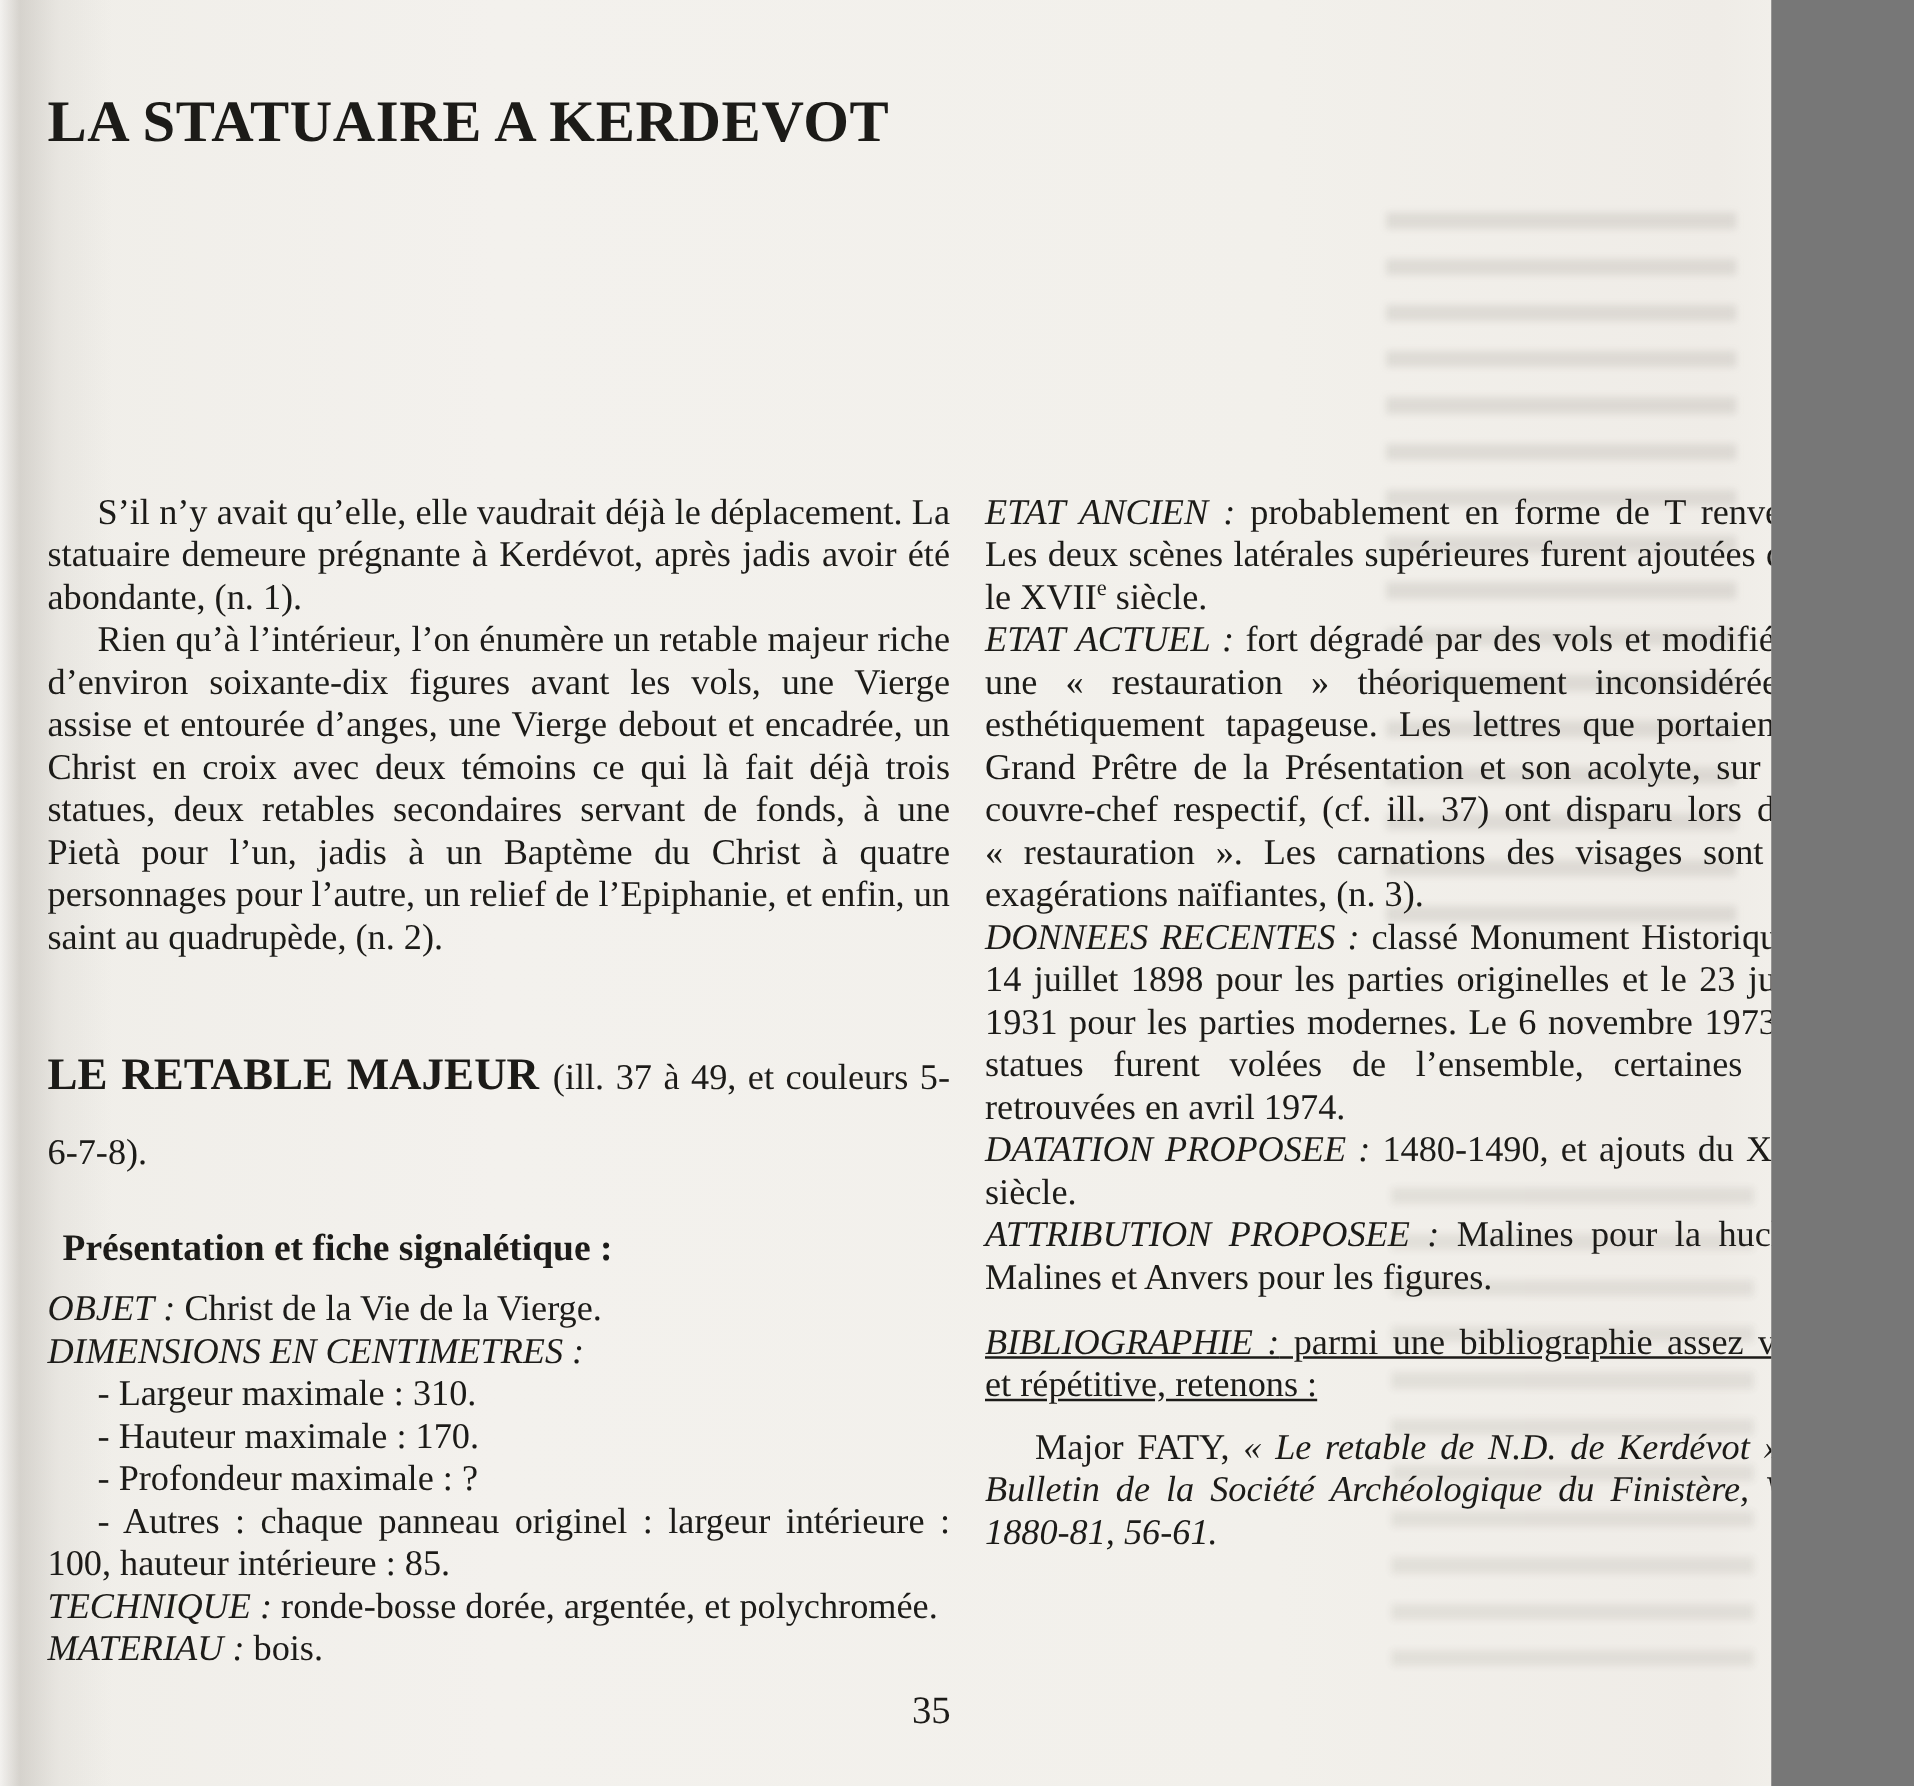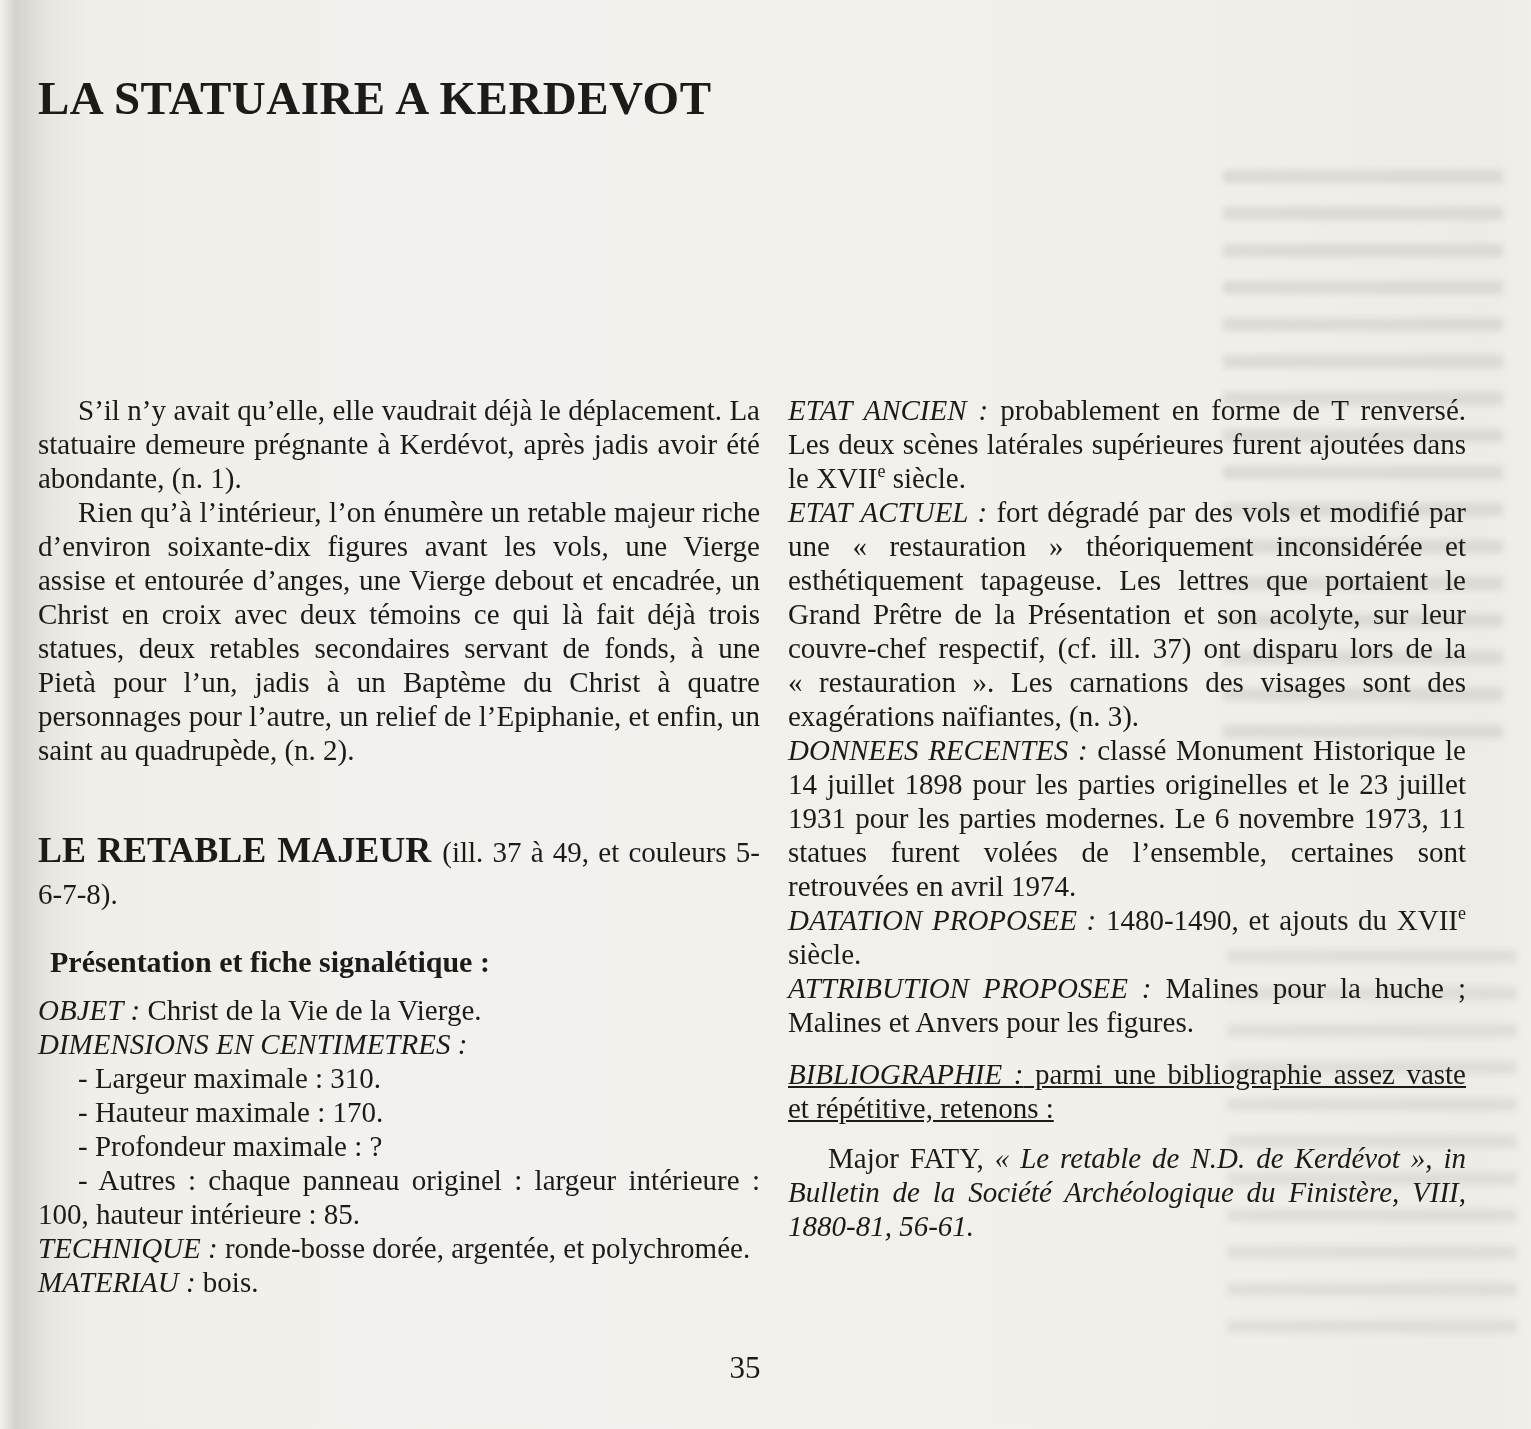--- a/index.html
+++ b/index.html
@@ -1,18 +1,18 @@
 <!DOCTYPE html>
 <html><head>
 <meta charset="utf-8">
 <style>
   html,body{margin:0;padding:0;background:#777;}
   .page{
     position:relative;
-    width:1531px;height:1429px;
+    width:1417px;height:1429px;
     overflow:hidden;
     background:linear-gradient(90deg,#e9e6e1 0%,#f0eee9 3%,#f3f1ed 28%,#f2f0eb 72%,#efece7 97%,#f1efea 100%);
     font-family:"Liberation Serif",serif;
     color:#1c1b18;
   }
   .edge-left{
     position:absolute;left:0;top:0;width:90px;height:100%;
     background:linear-gradient(90deg,rgba(255,255,255,.45) 0px,rgba(125,120,112,.20) 16px,rgba(125,120,112,.07) 48px,rgba(125,120,112,0) 90px);
     pointer-events:none;
   }
@@ -38,21 +38,21 @@
     display:flex;gap:28px;
   }
   .col-left{width:722px;}
   .col-right{width:678px;}
   .para{
     margin:0;
     font-size:29px;line-height:34px;
     text-align:justify;
   }
   .indent{text-indent:40px;}
-  .heading{line-height:42px;}
+  .heading{line-height:60px;}
   .gap-heading{margin-top:62px;}
   .gap-sub{margin-top:30px;font-size:30px;margin-left:12px;}
   .gap-fiche{margin-top:14px;}
   .gap-bib{margin-top:18px;text-decoration:underline;}
   .gap-entry{margin-top:16px;}
   .it{font-style:italic;}
   .bd{font-weight:bold;}
   .lg{font-size:36px;}
   sup{font-size:.62em;line-height:0;vertical-align:super;}
   .pagenum{

